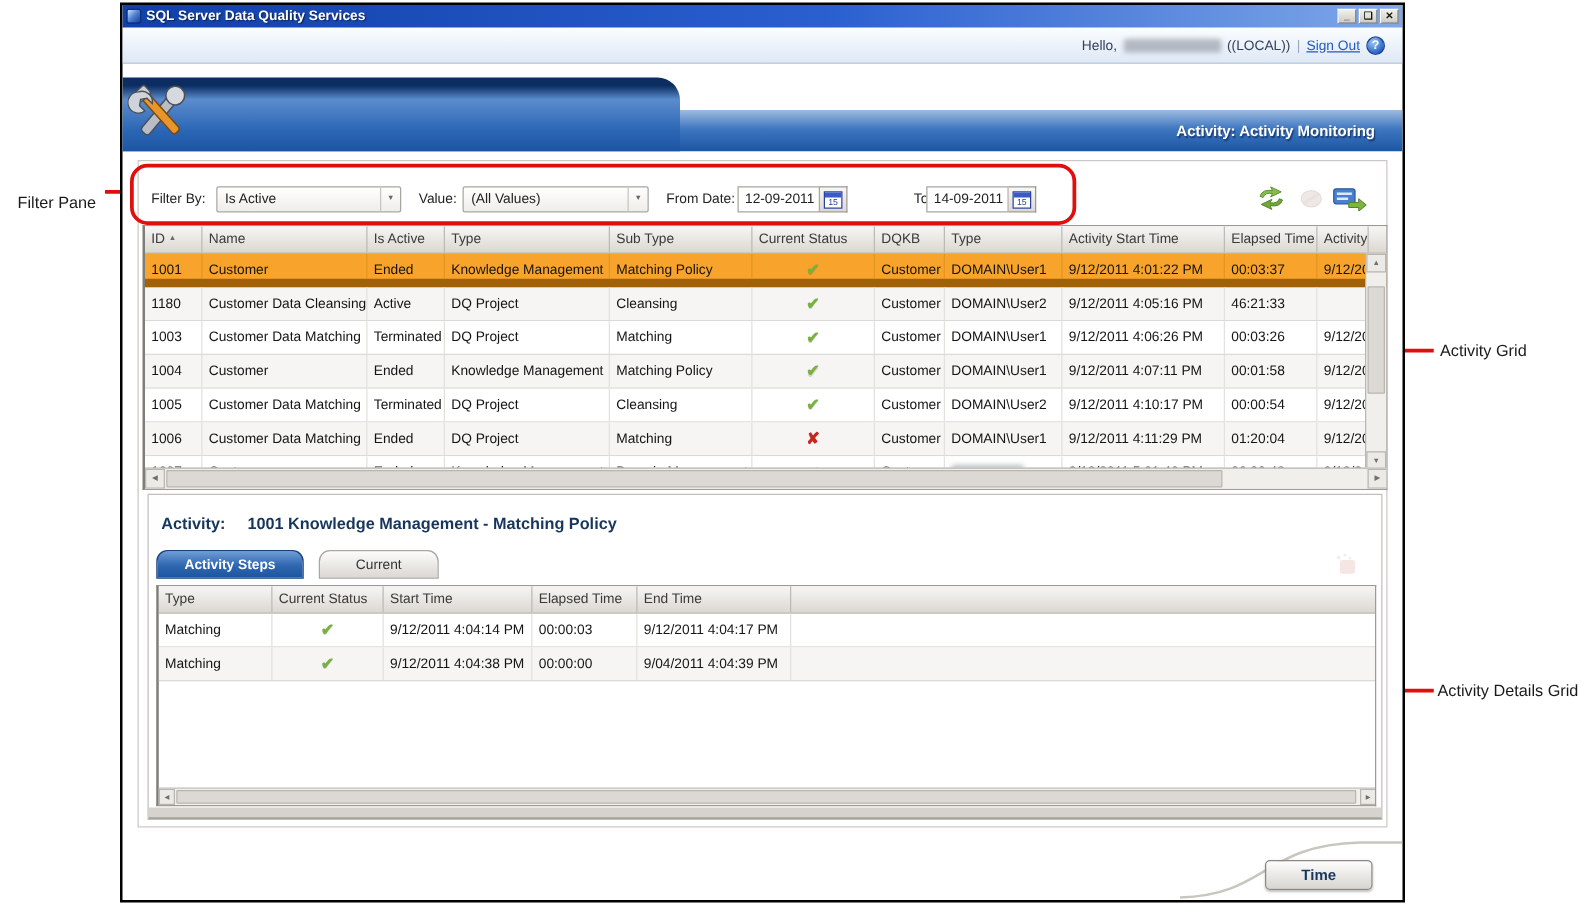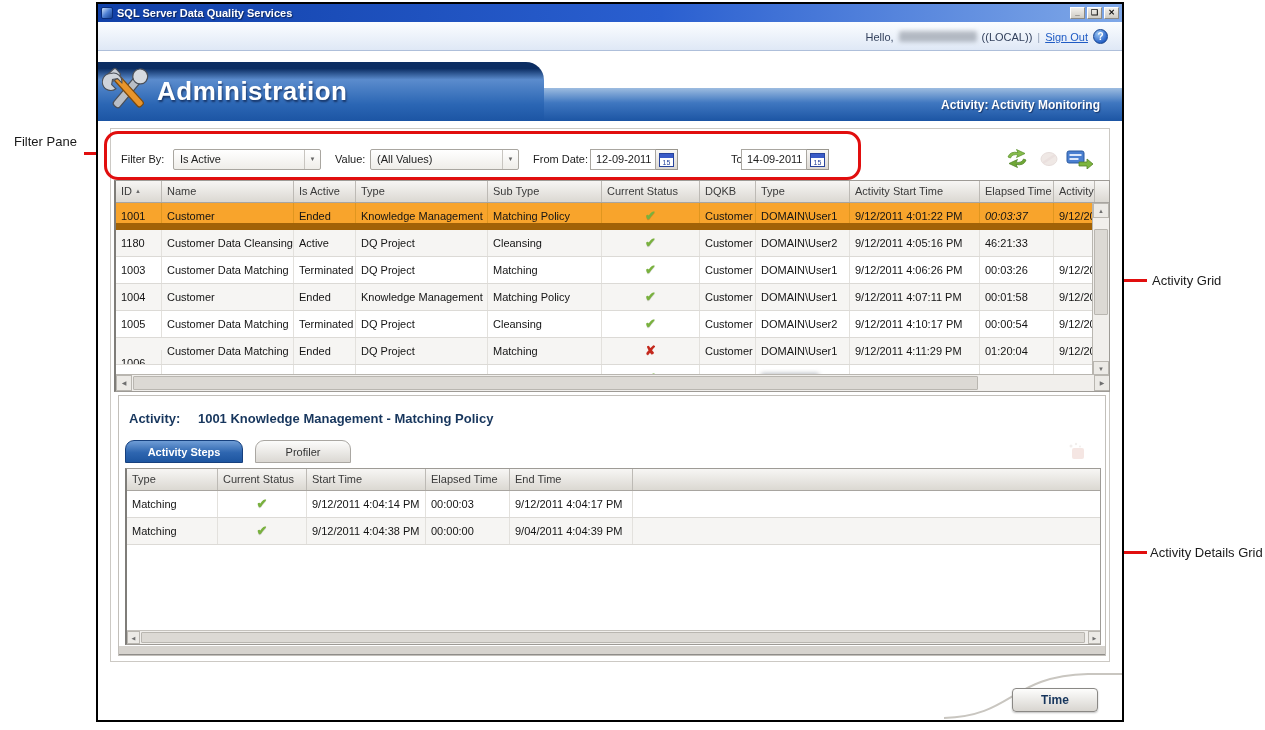--- a/index.html
+++ b/index.html
@@ -80,21 +80,21 @@
   
   #close-btn { left:914px; top:684px; width:86px; height:24px; background:linear-gradient(#fdfdfc,#d8d5d0); border:1px solid #8a8885; border-radius:4px; font-size:12px; font-weight:bold; color:#17365d; text-align:center; line-height:22px; box-shadow:0 1px 2px rgba(0,0,0,.25); }
 
   svg { display:block; }
 </style>
 </head>
 <body>
 
 <div id="canvas">
 
-  <div class="abs ann-label" style="left:14px; top:134px;">Filter Pane</div>
+  <div class="abs ann-label" style="left:14px; top:154px;">Filter Pane</div>
   <div class="abs ann-line" style="left:84px; top:152px; width:19px; height:3px;"></div>
 
   <div class="abs ann-line" style="left:1108px; top:171px; width:3px; height:220px;"></div>
   <div class="abs ann-line" style="left:1095px; top:171px; width:16px; height:3px;"></div>
   <div class="abs ann-line" style="left:1095px; top:388px; width:16px; height:3px;"></div>
   <div class="abs ann-line" style="left:1111px; top:279px; width:36px; height:3px;"></div>
   <div class="abs ann-label" style="left:1152px; top:273px;">Activity Grid</div>
 
   <div class="abs ann-line" style="left:1108px; top:455px; width:3px; height:203px;"></div>
   <div class="abs ann-line" style="left:1095px; top:455px; width:16px; height:3px;"></div>
@@ -135,21 +135,20 @@
           <rect x="21" y="2" width="10" height="7" fill="#2b66b4" opacity="0"></rect>
           <path d="M20 4 h12 v7 h-12 z" fill="#e8ebef" stroke="#4a4f58" stroke-width="1" opacity="0"></path>
         </g>
         <g transform="rotate(-42 26 28)">
           <rect x="23" y="6" width="7" height="42" rx="2.5" fill="#e8952c" stroke="#7a4a10" stroke-width="1.2"></rect>
           <rect x="21" y="2" width="11" height="9" rx="2" fill="#c9ced6" stroke="#4a4f58" stroke-width="1.2"></rect>
         </g>
         <path d="M8 10 a10 10 0 1 0 6 18 l-5-5 1-6 6-1 5 5 a10 10 0 0 0 -13-11 z" fill="#cfd4db" stroke="#4a4f58" stroke-width="1.3" transform="translate(2 2) scale(.85)"></path>
       </svg>
     </div>
-    <div id="banner-title" class="abs">Administration</div>
     <div id="banner-context" class="abs">Activity: Activity Monitoring</div>
 
     <div id="main-panel" class="abs"></div>
 
     <div class="abs ann-box" style="left:6px; top:127px; width:757px; height:49px; z-index:6;"></div>
 
     <div class="abs flabel" style="left:23px; top:145px;">Filter By:</div>
     <div class="abs dd" style="left:75px; top:145px; width:148px;">
       <span>Is Active</span>
       <span class="arrow">▼</span>
@@ -219,21 +218,21 @@
           <div class="grow sel">
             <div class="gc" style="width: 46px;">1001</div>
             <div class="gc" style="width: 132px;">Customer</div>
             <div class="gc" style="width: 62px;">Ended</div>
             <div class="gc" style="width: 132px;">Knowledge Management</div>
             <div class="gc" style="width: 114px;">Matching Policy</div>
             <div class="gc center" style="width: 98px;"><span class="ok">✔</span></div>
             <div class="gc" style="width: 56px;">Customer</div>
             <div class="gc" style="width: 94px;">DOMAIN\User1</div>
             <div class="gc" style="width: 130px;">9/12/2011 4:01:22 PM</div>
-            <div class="gc" style="width: 74px; font-style: italic;">00:03:37</div>
+            <div class="gc" style="width: 74px;">00:03:37</div>
             <div class="gc" style="width: 41px;">9/12/20</div>
           </div>
           <div class="grow alt">
             <div class="gc" style="width: 46px;">1180</div>
             <div class="gc" style="width: 132px;">Customer Data Cleansing</div>
             <div class="gc" style="width: 62px;">Active</div>
             <div class="gc" style="width: 132px;">DQ Project</div>
             <div class="gc" style="width: 114px;">Cleansing</div>
             <div class="gc center" style="width: 98px;"><span class="ok">✔</span></div>
             <div class="gc" style="width: 56px;">Customer</div>
@@ -275,21 +274,21 @@
             <div class="gc" style="width: 132px;">DQ Project</div>
             <div class="gc" style="width: 114px;">Cleansing</div>
             <div class="gc center" style="width: 98px;"><span class="ok">✔</span></div>
             <div class="gc" style="width: 56px;">Customer</div>
             <div class="gc" style="width: 94px;">DOMAIN\User2</div>
             <div class="gc" style="width: 130px;">9/12/2011 4:10:17 PM</div>
             <div class="gc" style="width: 74px;">00:00:54</div>
             <div class="gc" style="width: 41px;">9/12/20</div>
           </div>
           <div class="grow alt">
-            <div class="gc" style="width: 46px; margin-top: 12px;">1006</div>
+            <div class="gc" style="width: 46px;">1006</div>
             <div class="gc" style="width: 132px;">Customer Data Matching</div>
             <div class="gc" style="width: 62px;">Ended</div>
             <div class="gc" style="width: 132px;">DQ Project</div>
             <div class="gc" style="width: 114px;">Matching</div>
             <div class="gc center" style="width: 98px;"><span class="bad">✘</span></div>
             <div class="gc" style="width: 56px;">Customer</div>
             <div class="gc" style="width: 94px;">DOMAIN\User1</div>
             <div class="gc" style="width: 130px;">9/12/2011 4:11:29 PM</div>
             <div class="gc" style="width: 74px;">01:20:04</div>
             <div class="gc" style="width: 41px;">9/12/20</div>
@@ -322,21 +321,21 @@
       </div>
     </div>
 
     <div id="details-panel" class="abs">
       <div id="details-title">
         <span>Activity:</span>
         <span class="val">1001 Knowledge Management - Matching Policy</span>
       </div>
       <div id="tabs">
           <div class="tab active" style="left: 6px; top: 44px; width: 118px;">Activity Steps</div>
-          <div class="tab inactive" style="left: 136px; top: 44px; width: 96px;">Profiler</div>
+          <div class="tab inactive" style="left: 136px; top: 44px; width: 96px;">Current</div>
         </div>
       <div class="dis-ico" style="right:18px; top:46px;">
         <svg width="20" height="18" viewBox="0 0 20 18">
           <rect x="5" y="6" width="12" height="11" rx="2" fill="#e3b9b0"></rect>
           <circle cx="4" cy="4" r="1.5" fill="#d8cfc9"></circle>
             <circle cx="9" cy="2" r="1.2" fill="#d8cfc9"></circle>
             <circle cx="13" cy="4.5" r="1" fill="#d8cfc9"></circle>
         </svg>
       </div>
 

